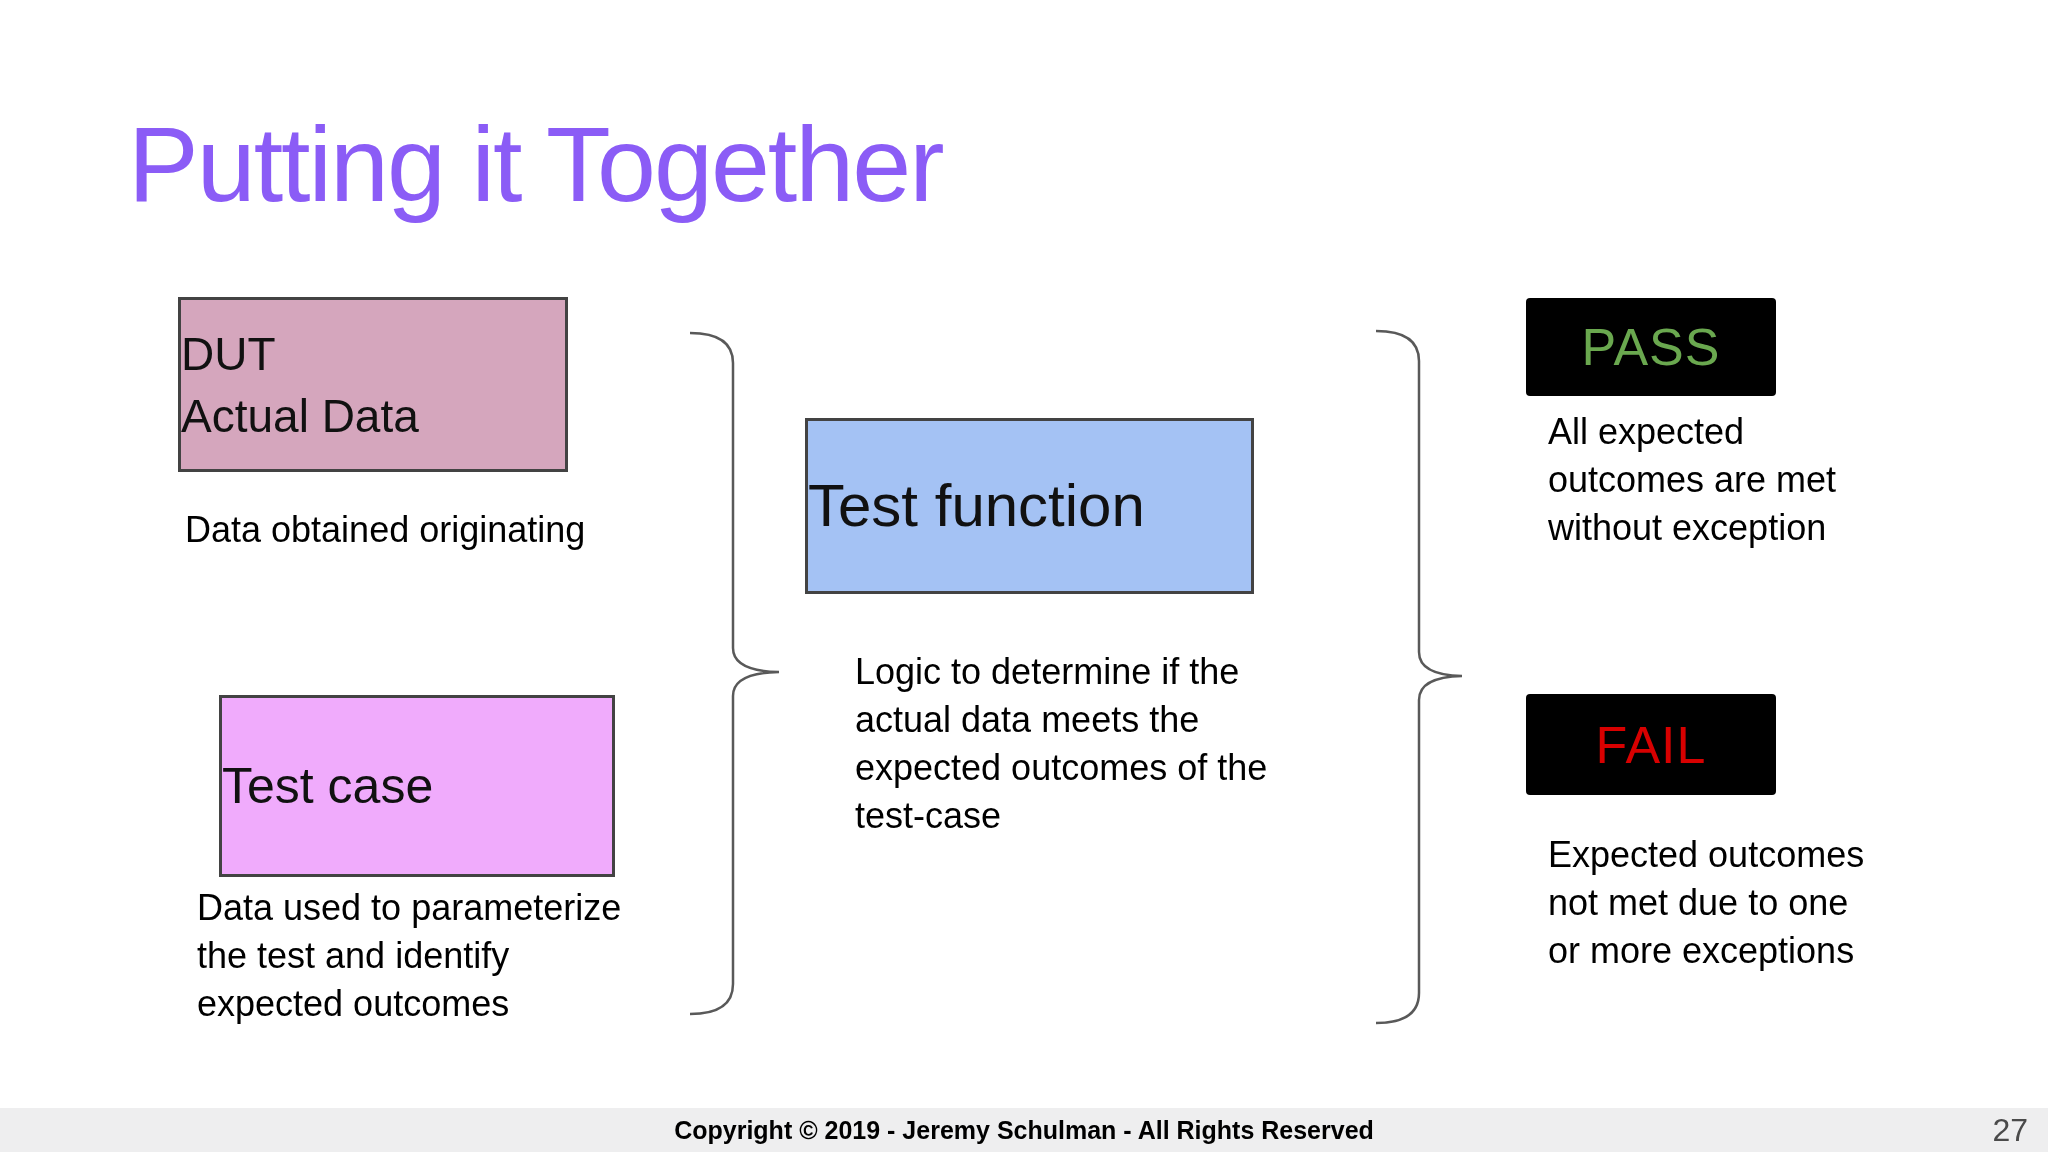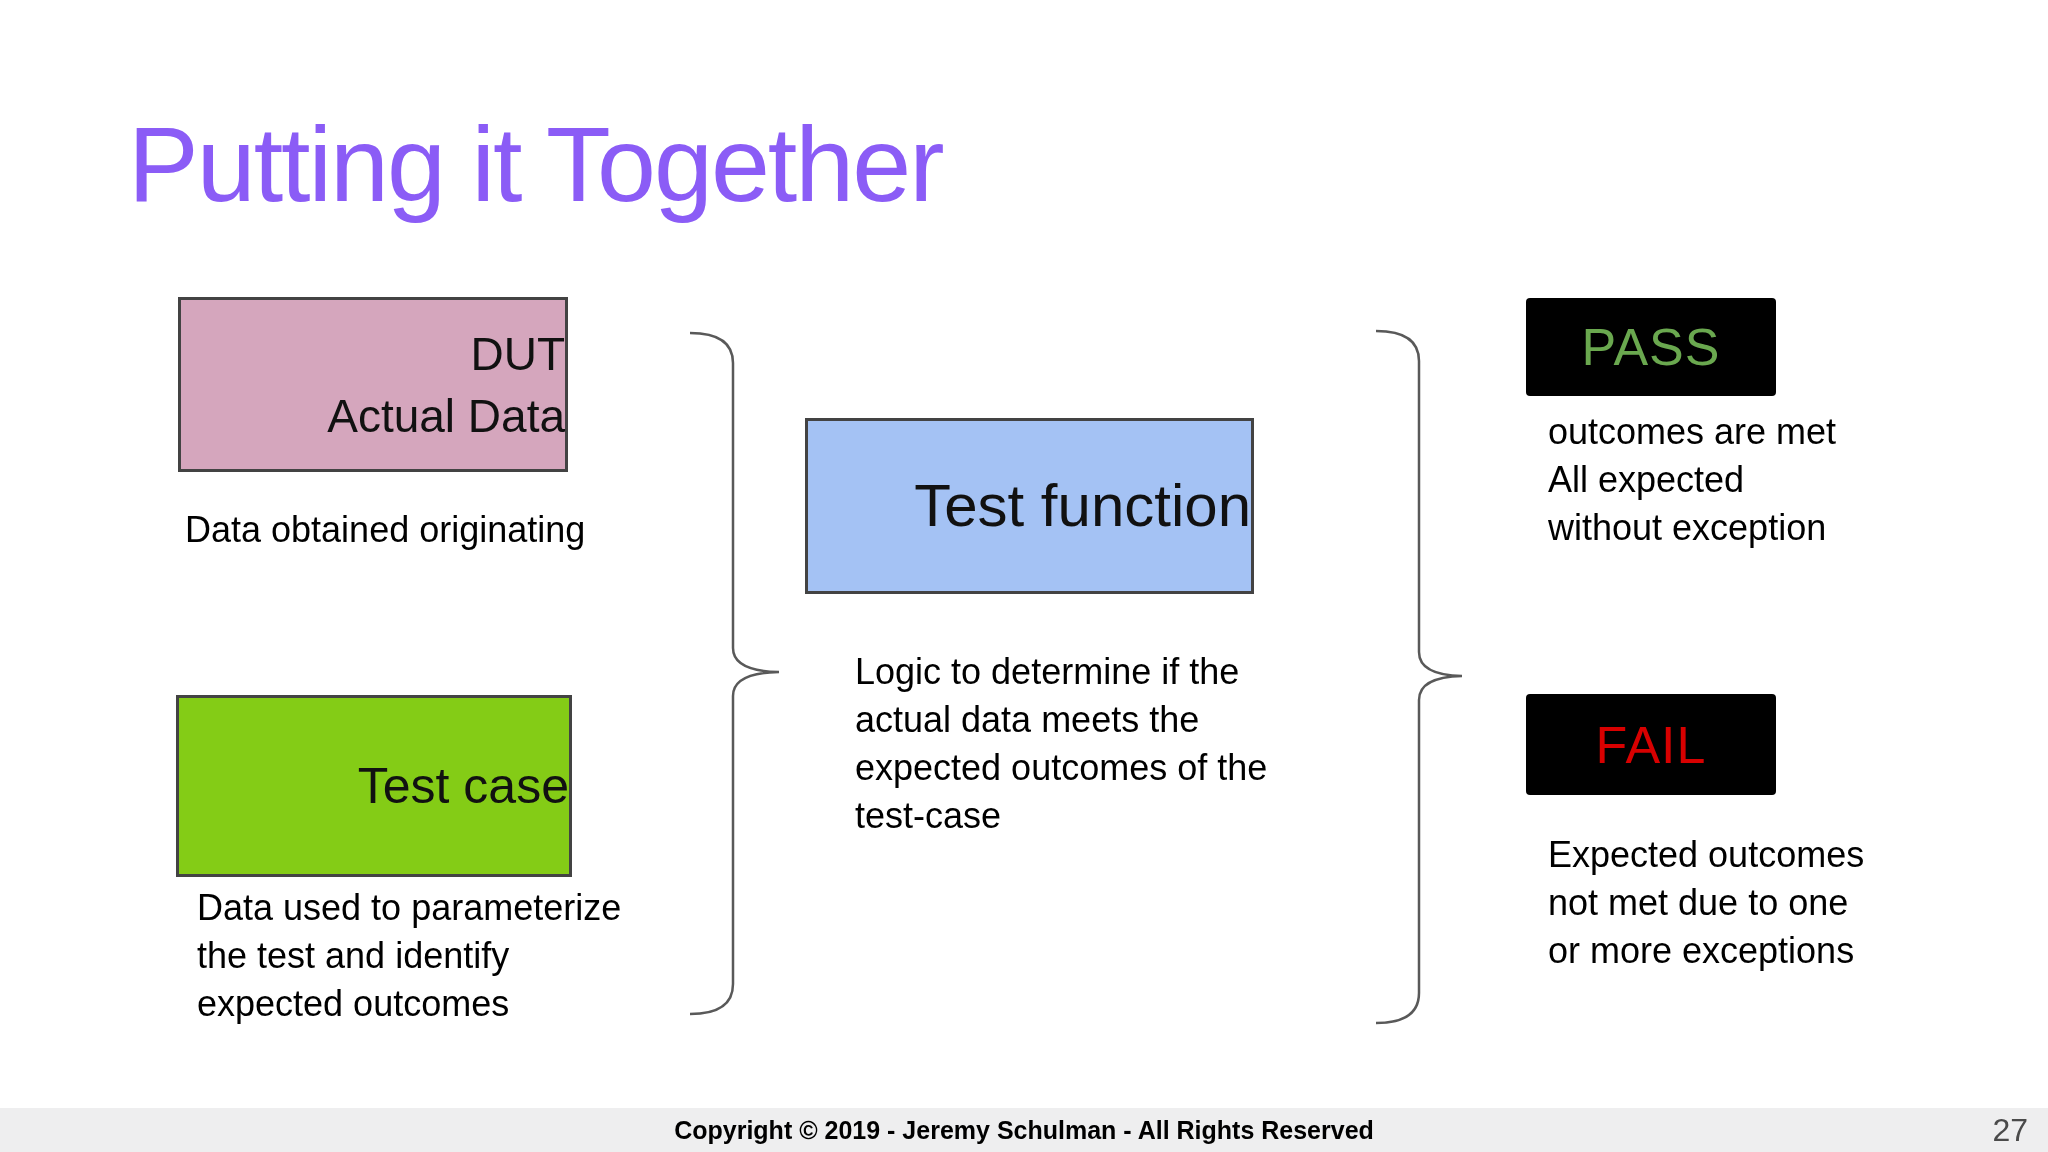--- a/index.html
+++ b/index.html
@@ -16,21 +16,21 @@
     font-size:106px;line-height:1.15;
     letter-spacing:-2px;
     color:#8b5cf6;
     white-space:nowrap;
   }
   .rect-box{
     position:absolute;
     border:3px solid #434343;
     box-sizing:border-box;
     display:flex;flex-direction:column;
-    align-items:flex-end;justify-content:center;
+    align-items:flex-start;justify-content:center;
     text-align:center;
     color:#111111;
   }
   .dut-box{left:178px;top:297px;width:390px;height:175px;font-size:46px;line-height:62px;}
   .tc-box{left:176px;top:695px;width:396px;height:182px;font-size:50px;line-height:60px;}
   .tf-box{left:805px;top:418px;width:449px;height:176px;font-size:60px;line-height:70px;}
   .desc{
     position:absolute;
     font-size:36px;line-height:48px;
     color:#000000;
@@ -76,21 +76,21 @@
   <div class="title">Putting it Together</div>
 
   <div class="rect-box dut-box" style="background-color: rgb(213, 166, 189);">
     <div>DUT</div>
     <div>Actual Data</div>
   </div>
   <div class="desc dut-desc">
     <div>Data obtained originating</div>
   </div>
 
-  <div class="rect-box tc-box" style="background-color: #84cc16;">
+  <div class="rect-box tc-box" style="background-color: #f0abfc; margin-left: 43px;">
     <div>Test case</div>
   </div>
   <div class="desc tc-desc">
     <div>Data used to parameterize</div>
     <div>the test and identify</div>
     <div>expected outcomes</div>
   </div>
 
   <div class="rect-box tf-box" style="background-color: rgb(164, 194, 244);">
     <div>Test function</div>
@@ -104,22 +104,22 @@
 
   <svg class="braces" viewBox="0 0 2048 1152">
     <path d="M 690 333 Q 733 333 733 363 L 733 648 Q 733 671 779 672 Q 733 673 733 696 L 733 984 Q 733 1014 690 1014" style="stroke: rgb(89, 89, 89);"></path>
     <path d="M 1376 331 Q 1419 331 1419 361 L 1419 652 Q 1419 675 1462 676 Q 1419 677 1419 700 L 1419 993 Q 1419 1023 1376 1023" style="stroke: rgb(89, 89, 89);"></path>
   </svg>
 
   <div class="badge pass-badge" style="background-color: rgb(0, 0, 0);">
     <span style="color: rgb(106, 168, 79);">PASS</span>
   </div>
   <div class="desc pass-desc">
+    <div>All expected</div>
     <div>outcomes are met</div>
-    <div>All expected</div>
     <div>without exception</div>
   </div>
 
   <div class="badge fail-badge" style="background-color: rgb(0, 0, 0);">
     <span style="color: rgb(216, 0, 0);">FAIL</span>
   </div>
   <div class="desc fail-desc">
     <div>Expected outcomes</div>
     <div>not met due to one</div>
     <div>or more exceptions</div>

